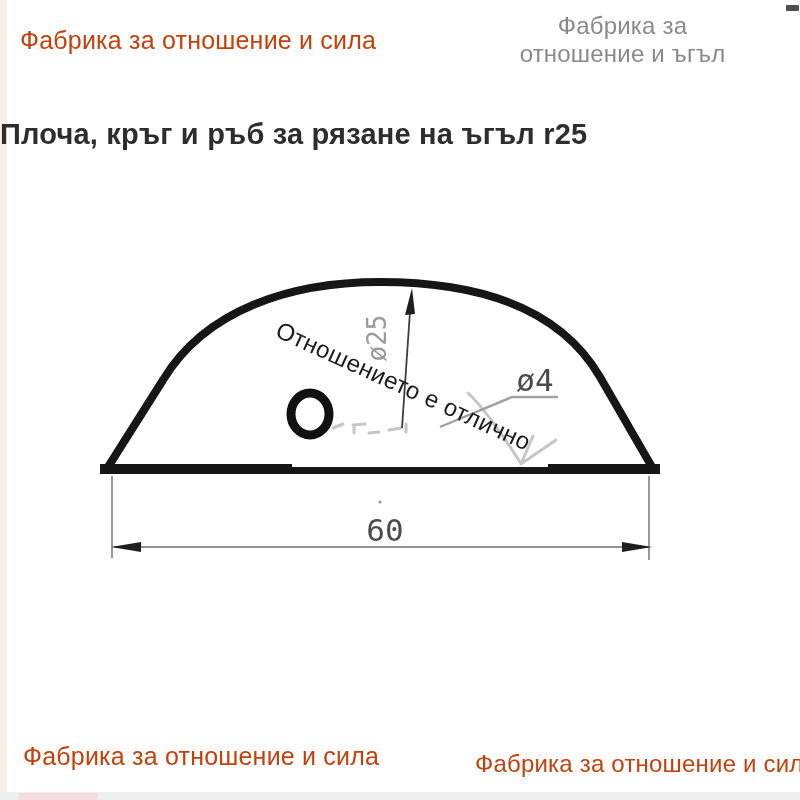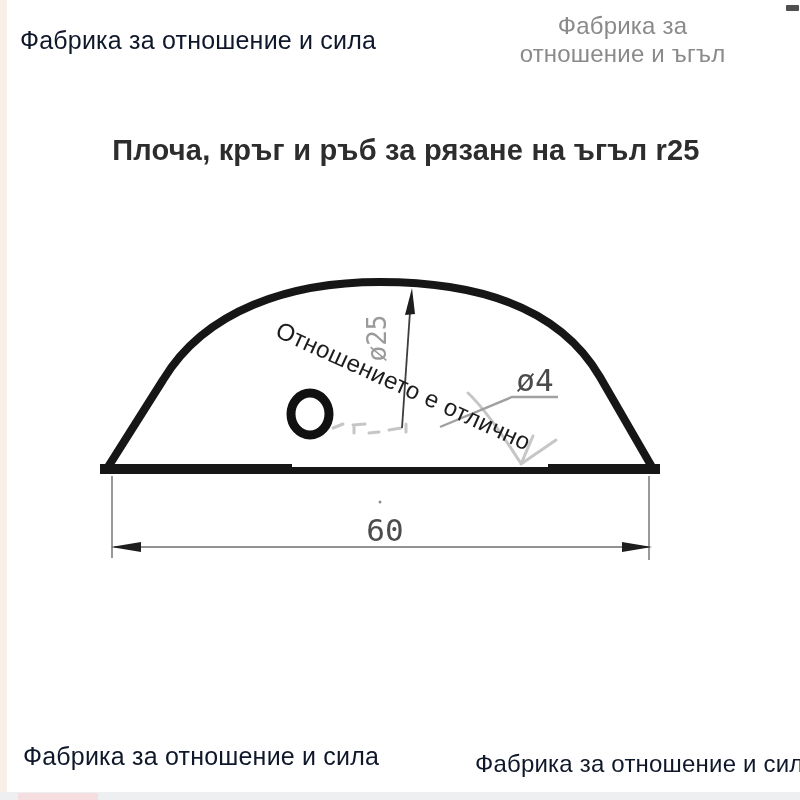--- a/index.html
+++ b/index.html
@@ -4,29 +4,29 @@
 <style>
   html,body{margin:0;padding:0;background:#fff;}
   .canvas{
     position:relative;width:800px;height:800px;overflow:hidden;
     background:#ffffff;
     font-family:"Liberation Sans", sans-serif;
   }
   .edge-left{position:absolute;left:0;top:0;width:7px;height:800px;background:#f8efe9;}
   .strip-bottom{position:absolute;left:0;top:792px;width:800px;height:8px;background:#edeff0;}
   .strip-bottom-pink{position:absolute;left:18px;top:793px;width:80px;height:7px;background:#f6dde0;}
-  .wm{position:absolute;color:#0f172a;font-size:25px;letter-spacing:.2px;white-space:nowrap;}
+  .wm{position:absolute;color:#c2410c;font-size:25px;letter-spacing:.2px;white-space:nowrap;}
   .wm-top-left{left:20px;top:26px;}
   .wm-top-right{left:505px;top:12px;width:235px;text-align:center;font-size:24px;line-height:28px;color:#8a8a8a;}
   .wm-bottom-left{left:23px;top:742px;}
   .wm-bottom-right{left:475px;top:750px;font-size:24px;}
   .corner-dash{position:absolute;left:786px;top:5px;width:13px;height:6px;background:#4f4f4f;border-radius:1px;}
   .title{
-    position:absolute;left:0;top:118px;width:780px;margin:16px;
-    text-align:center;font-size:29px;font-weight:600;color:#2d2d2d;letter-spacing:.2px;
+    position:absolute;left:0;top:118px;width:780px;margin:0;
+    font-size:29px;font-weight:600;color:#2d2d2d;letter-spacing:.2px;
   }
   svg.drawing{position:absolute;left:0;top:0;width:800px;height:800px;}
   .wm-diagonal{
     position:absolute;left:283px;top:316px;
     font-size:24px;color:#1c1c1c;letter-spacing:.4px;white-space:nowrap;
     transform:rotate(24.5deg);transform-origin:left top;
   }
   .dimtext{font-family:"DejaVu Sans Mono", monospace;}
 </style>
 </head>

